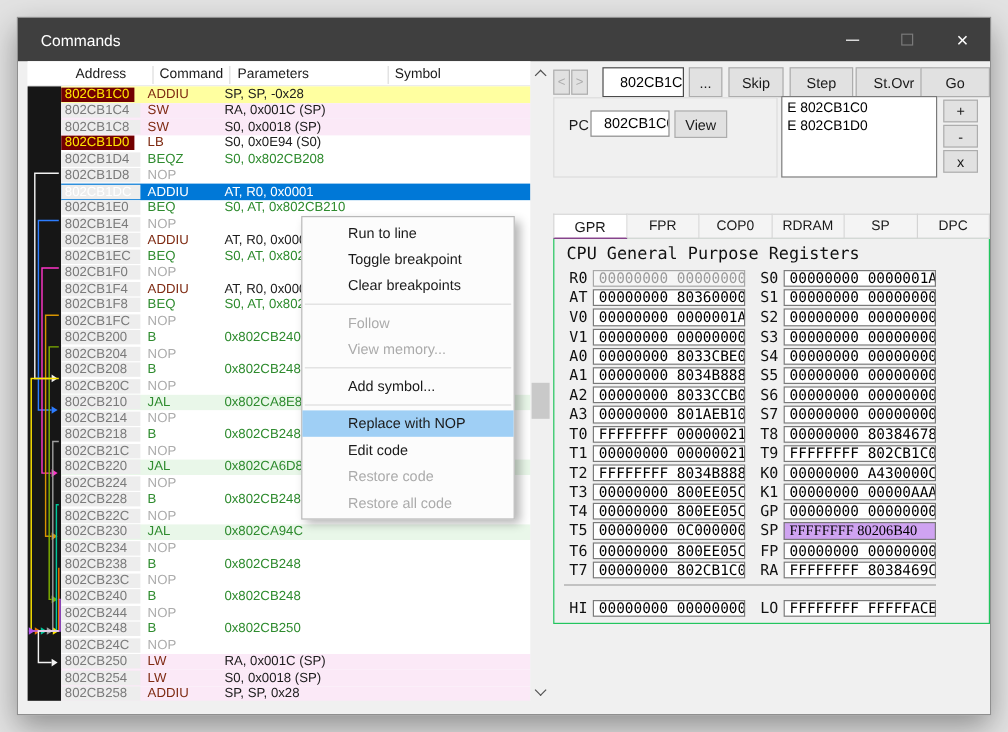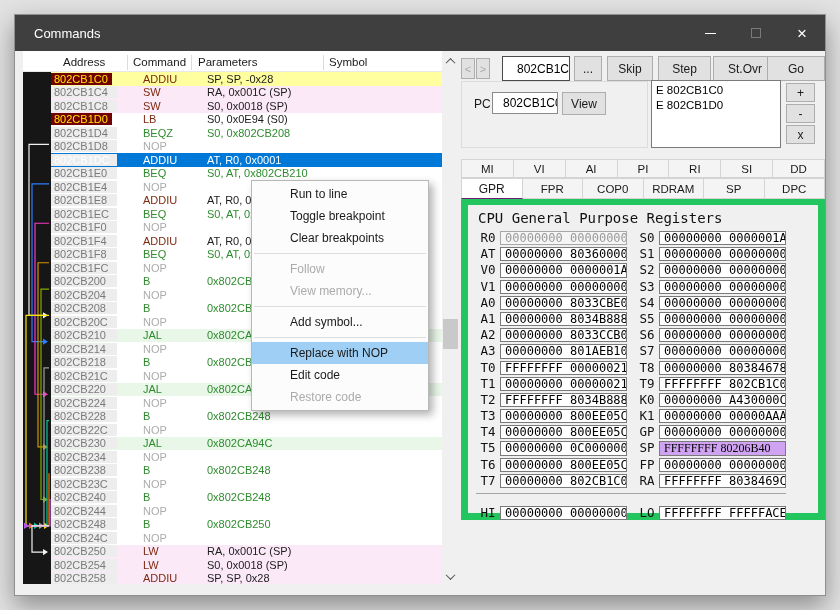--- a/index.html
+++ b/index.html
@@ -30,21 +30,21 @@
   .drow { flex:1 1 0; display:flex; align-items:center; font-size:11px; color:#1C1C1C; background:#FFFFFF; }
   .t-pc  { background:#FFFFA0; }
   .t-mem { background:#FBE9F7; }
   .t-jal { background:#E9F7E9; }
   .t-sel { background:#0078D7; }
   .t-sel .acell, .t-sel .ccell, .t-sel .pcell { color:#FFFFFF !important; background:transparent !important; }
   .acell { width:72px; color:#7A7A7A; flex:none; }
   .acell .atxt { display:inline-block; padding:0 4px 0 3px; }
   .acell.bp .atxt { background:#730000; color:#FFE600; }
   .acell:not(.bp) .atxt { background:#EDEDED; min-width:66px; }
-  .ccell { width:64px; flex:none;margin-left:20px; }
+  .ccell { width:64px; flex:none; }
   .pcell { width:132px; flex:none; white-space:nowrap; }
   .scell { flex:1; }
   .cc-op  { color:#7E2A12; }
   .cc-op.pcell { color:#1C1C1C; }
   .cc-br  { color:#2E8B2E; }
   .cc-nop { color:#ACACAC; }
 
   
   .vscroll { position:absolute; left:427px; top:38px; width:17px; height:532px; background:#F0F0F0; }
   .sbtn { position:absolute; left:0; width:17px; height:17px; display:flex; align-items:center; justify-content:center; }
@@ -74,21 +74,21 @@
 
   
   .tabs1 { position:absolute; left:0; top:103px; width:364px; height:19px; display:flex; }
   .tabs2 { position:absolute; left:0; top:122px; width:364px; height:21px; display:flex; }
   .tab { flex:1; background:#F4F4F4; border:1px solid #D4D4D4; border-left-width:0;
          display:flex; align-items:center; justify-content:center; font-size:11.5px; color:#1A1A1A; }
   .tab:first-child { border-left-width:1px; }
   .tabs2 .tab { border-top-width:1px; z-index:2; }
   .tab.active { background:#FFFFFF; border-bottom:1px solid #701a75; font-size:12px; }
   .tabpane { position:absolute; left:0; top:142px; width:364px; height:322px; background:#F0F0F0;
-             border:7px solid #22c55e; }
+             border:1px solid #22c55e; }
   .regtitle { position:absolute; left:10px; top:5px; font:14px "DejaVu Sans Mono",monospace; color:#111; }
   .reggrid { position:absolute; left:8px; top:26px; display:grid;
              grid-template-columns:24px 127px 8px 24px 127px; grid-auto-rows:14.2px; row-gap:2px; }
   .rlabel { font:12.5px "DejaVu Sans Mono",monospace; color:#111; line-height:14.2px;text-align:center; }
   .rval { border:1px solid #7A7A7A; background:#FFFFFF; font:12px "DejaVu Sans Mono",monospace;
           line-height:12.5px; padding:0 0 0 4px; white-space:nowrap; overflow:hidden; }
   .rval.dim { color:#9A9A9A; border-color:#A8A8A8; background:#F5F5F5; }
   .rval.hl { background:#CFA3F1;font-family:Liberation Serif, serif; }
   .regsep { grid-column:1 / -1; border-top:1px solid #A5A5A5; margin-top:3px; height:1px; }
 
@@ -417,29 +417,20 @@
     </div>
 
     <div class="bplist" id="bplist">
         <div class="bpitem">E 802CB1C0</div>
         <div class="bpitem">E 802CB1D0</div>
       </div>
     <button class="btn sqbtn" style="top:27px">+</button>
     <button class="btn sqbtn" style="top:48px">-</button>
     <button class="btn sqbtn" style="top:69px">x</button>
 
-    <div class="tabs1" id="tabs1">
-        <div class="tab">MI</div>
-        <div class="tab">VI</div>
-        <div class="tab">AI</div>
-        <div class="tab">PI</div>
-        <div class="tab">RI</div>
-        <div class="tab">SI</div>
-        <div class="tab">DD</div>
-      </div>
     <div class="tabs2" id="tabs2">
         <div class="tab active">GPR</div>
         <div class="tab">FPR</div>
         <div class="tab">COP0</div>
         <div class="tab">RDRAM</div>
         <div class="tab">SP</div>
         <div class="tab">DPC</div>
       </div>
 
     <div class="tabpane">
@@ -541,15 +532,16 @@
       <div class="mitem">Clear breakpoints</div>
       <div class="msep"></div>
       <div class="mitem disabled">Follow</div>
       <div class="mitem disabled">View memory...</div>
       <div class="msep"></div>
       <div class="mitem">Add symbol...</div>
       <div class="msep"></div>
       <div class="mitem highlight">Replace with NOP</div>
       <div class="mitem">Edit code</div>
       <div class="mitem disabled">Restore code</div>
+      <div class="mitem disabled">Restore all code</div>
     </div>
 
 </div>
 
 </body></html>

